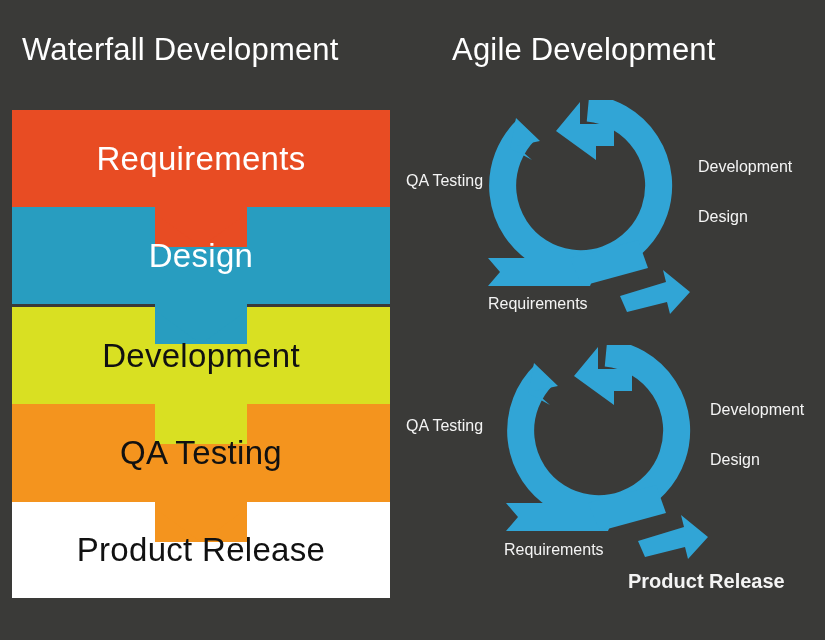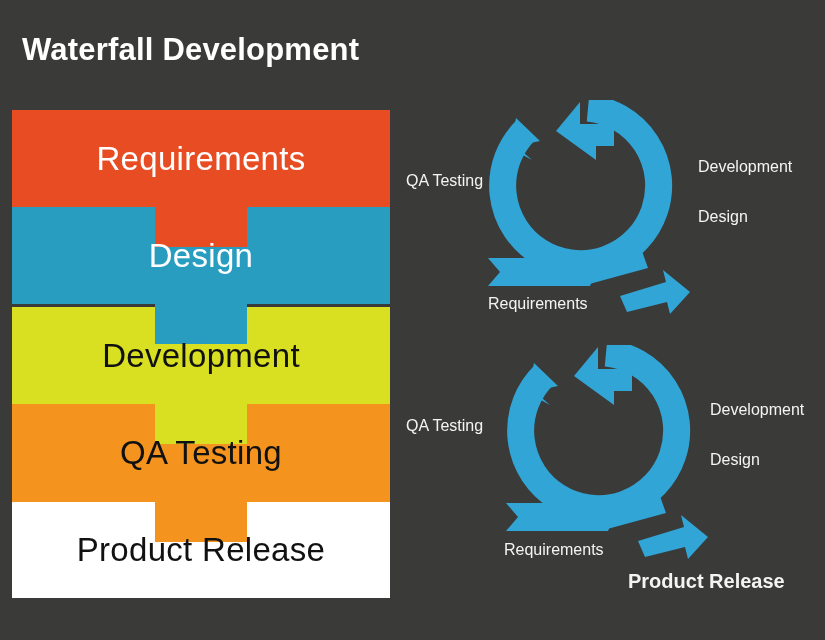--- a/index.html
+++ b/index.html
@@ -15,21 +15,21 @@
     overflow: hidden;
     font-family: "Liberation Sans", sans-serif;
     -webkit-font-smoothing: antialiased;
   }
 
   
   .panel-title {
     position: absolute;
     color: #ffffff;
     font-size: 31px;
-    font-weight: 700;
+    font-weight: 400;
     letter-spacing: 0.2px;
     white-space: nowrap;
   }
   #title-waterfall { left: 22px; top: 32px; }
   #title-agile     { left: 452px; top: 32px; }
 
   
   #waterfall-stack {
     position: absolute;
     left: 12px;
@@ -88,20 +88,21 @@
     font-weight: 700;
     font-size: 20px;
   }
 </style>
 </head>
 <body>
 
 <div id="page">
 
   <div class="panel-title" id="title-waterfall">Waterfall Development</div>
+  <div class="panel-title" id="title-agile">Agile Development</div>
 
   <div id="waterfall-stack">
 
     <div class="wf-block" style="top:0px; height:97px; background:#e84c23;">
       <span class="wf-label" style="color:#ffffff;">Requirements</span>
       <span class="wf-chevron" style="background:#e84c23;"></span>
     </div>
 
     <div class="wf-block" style="top:97px; height:97px; background:#289dc0;">
       <span class="wf-label" style="color:#ffffff;">Design</span>

